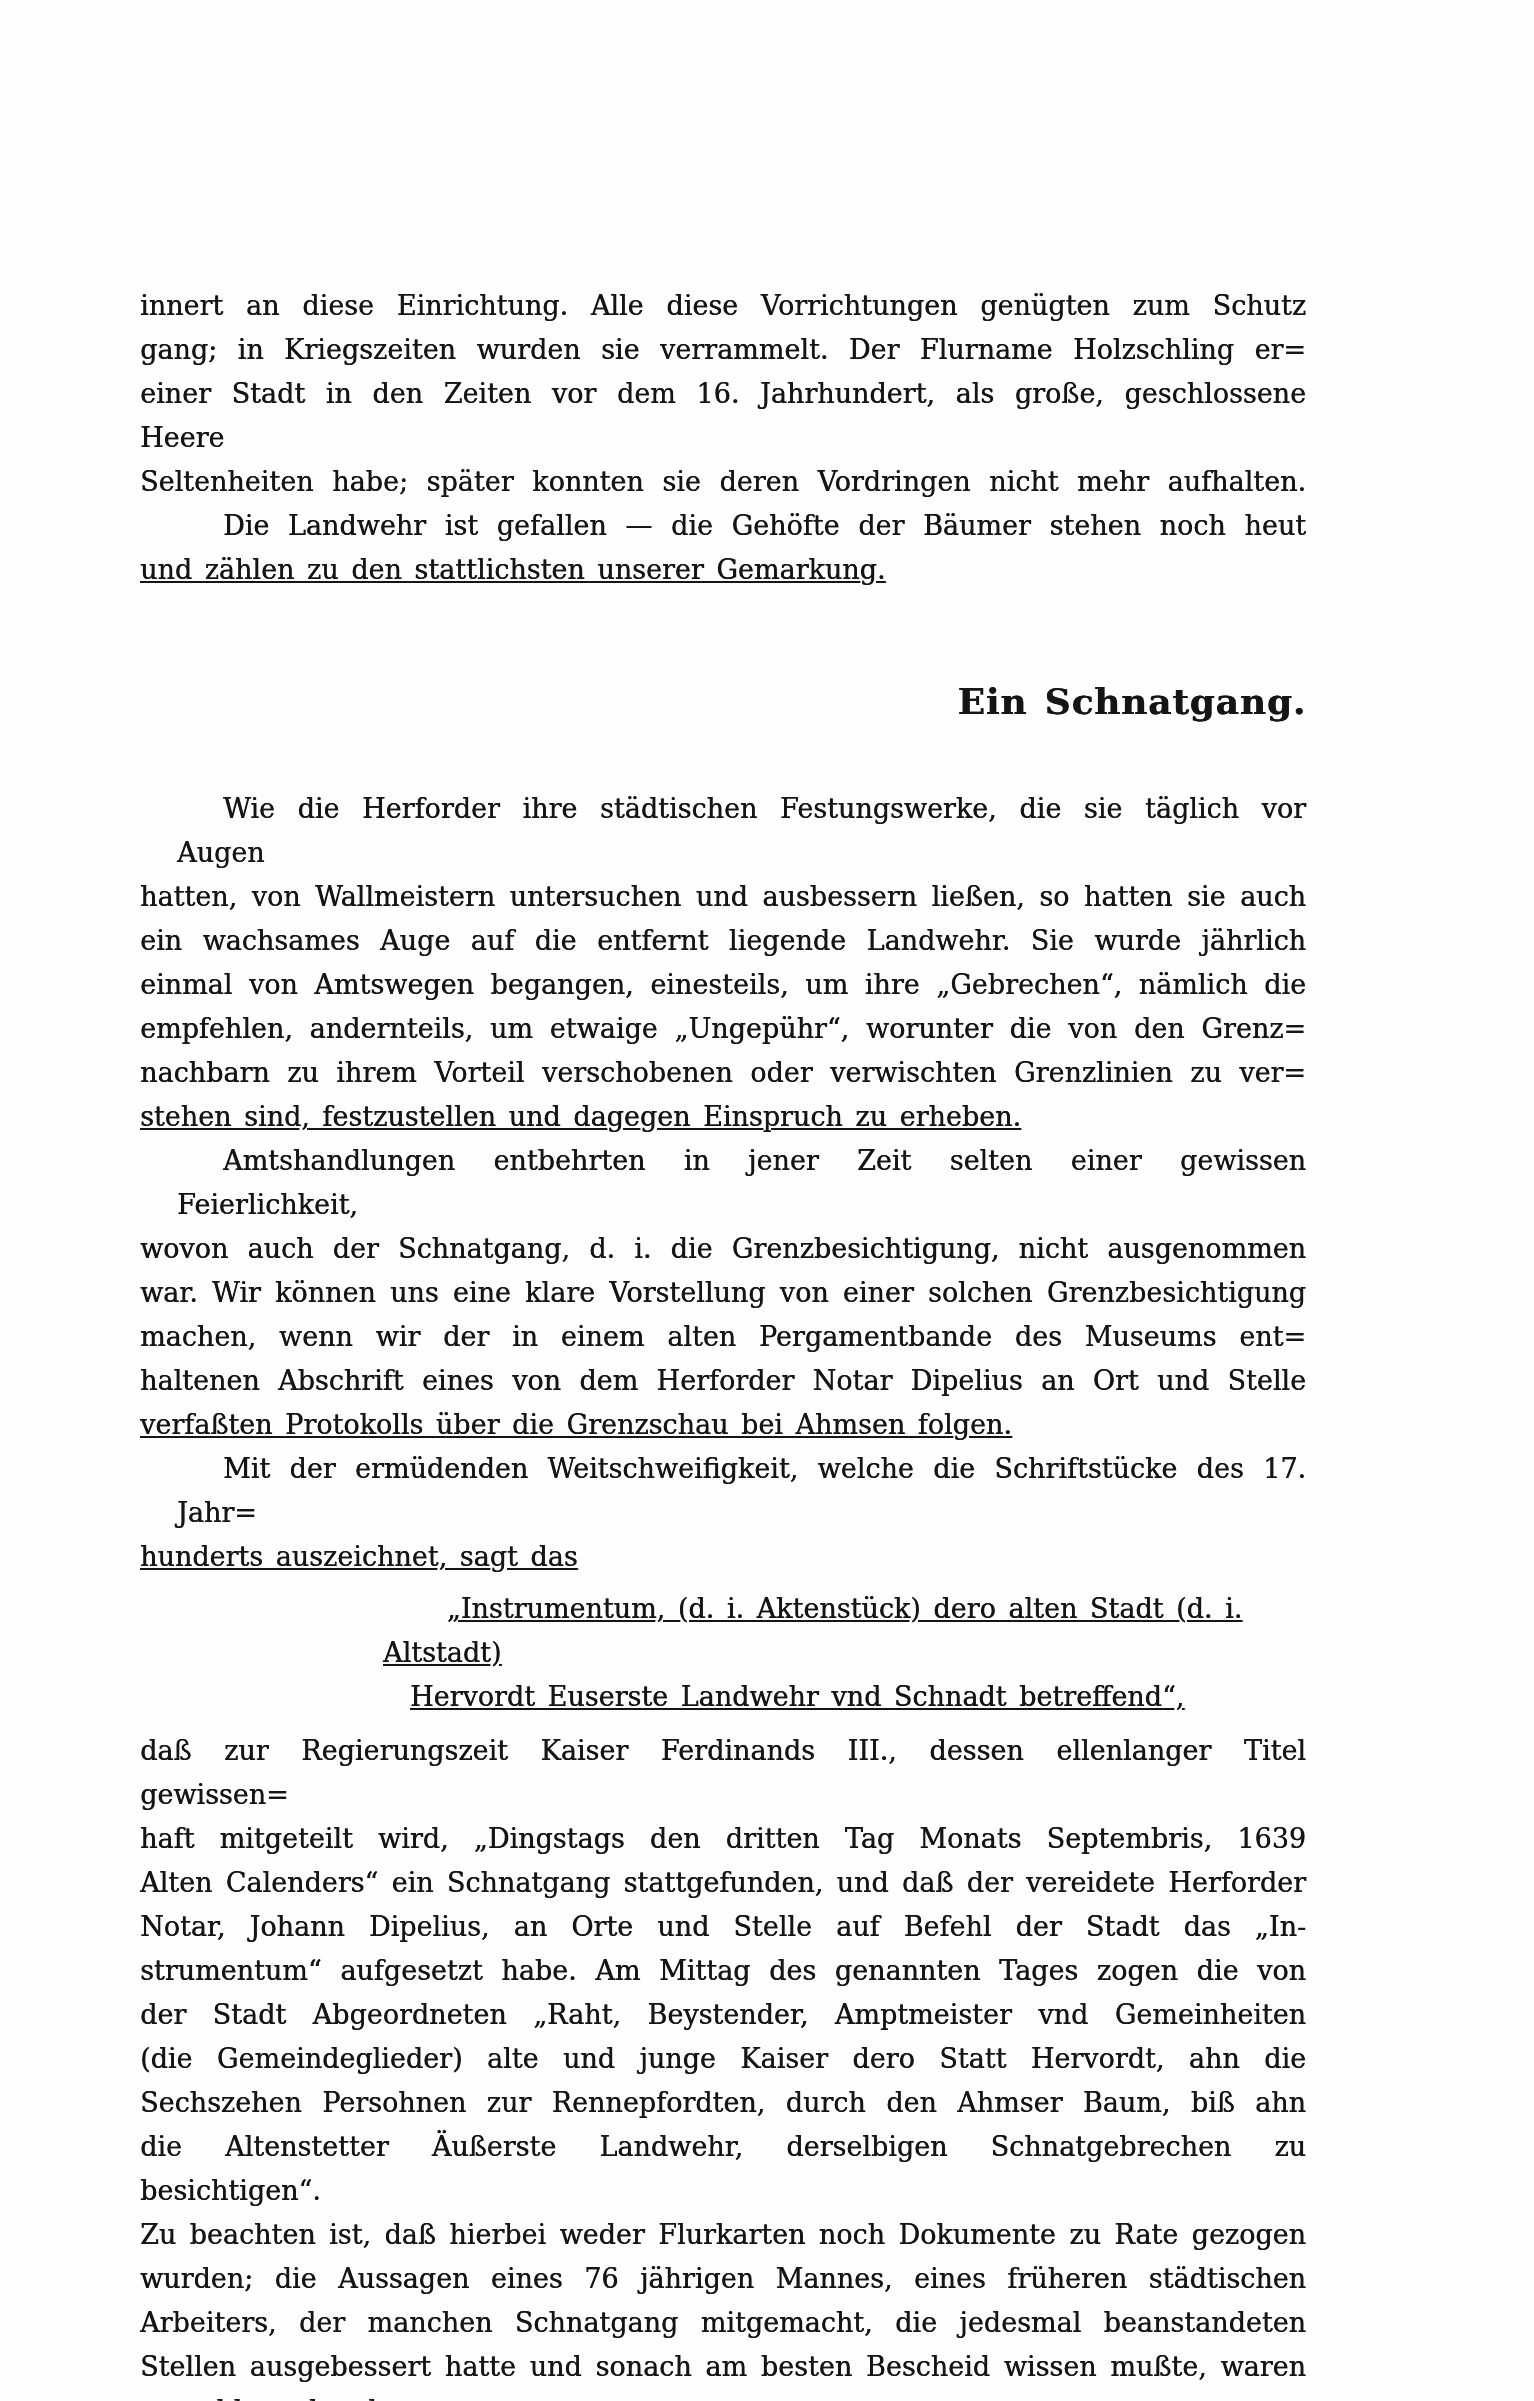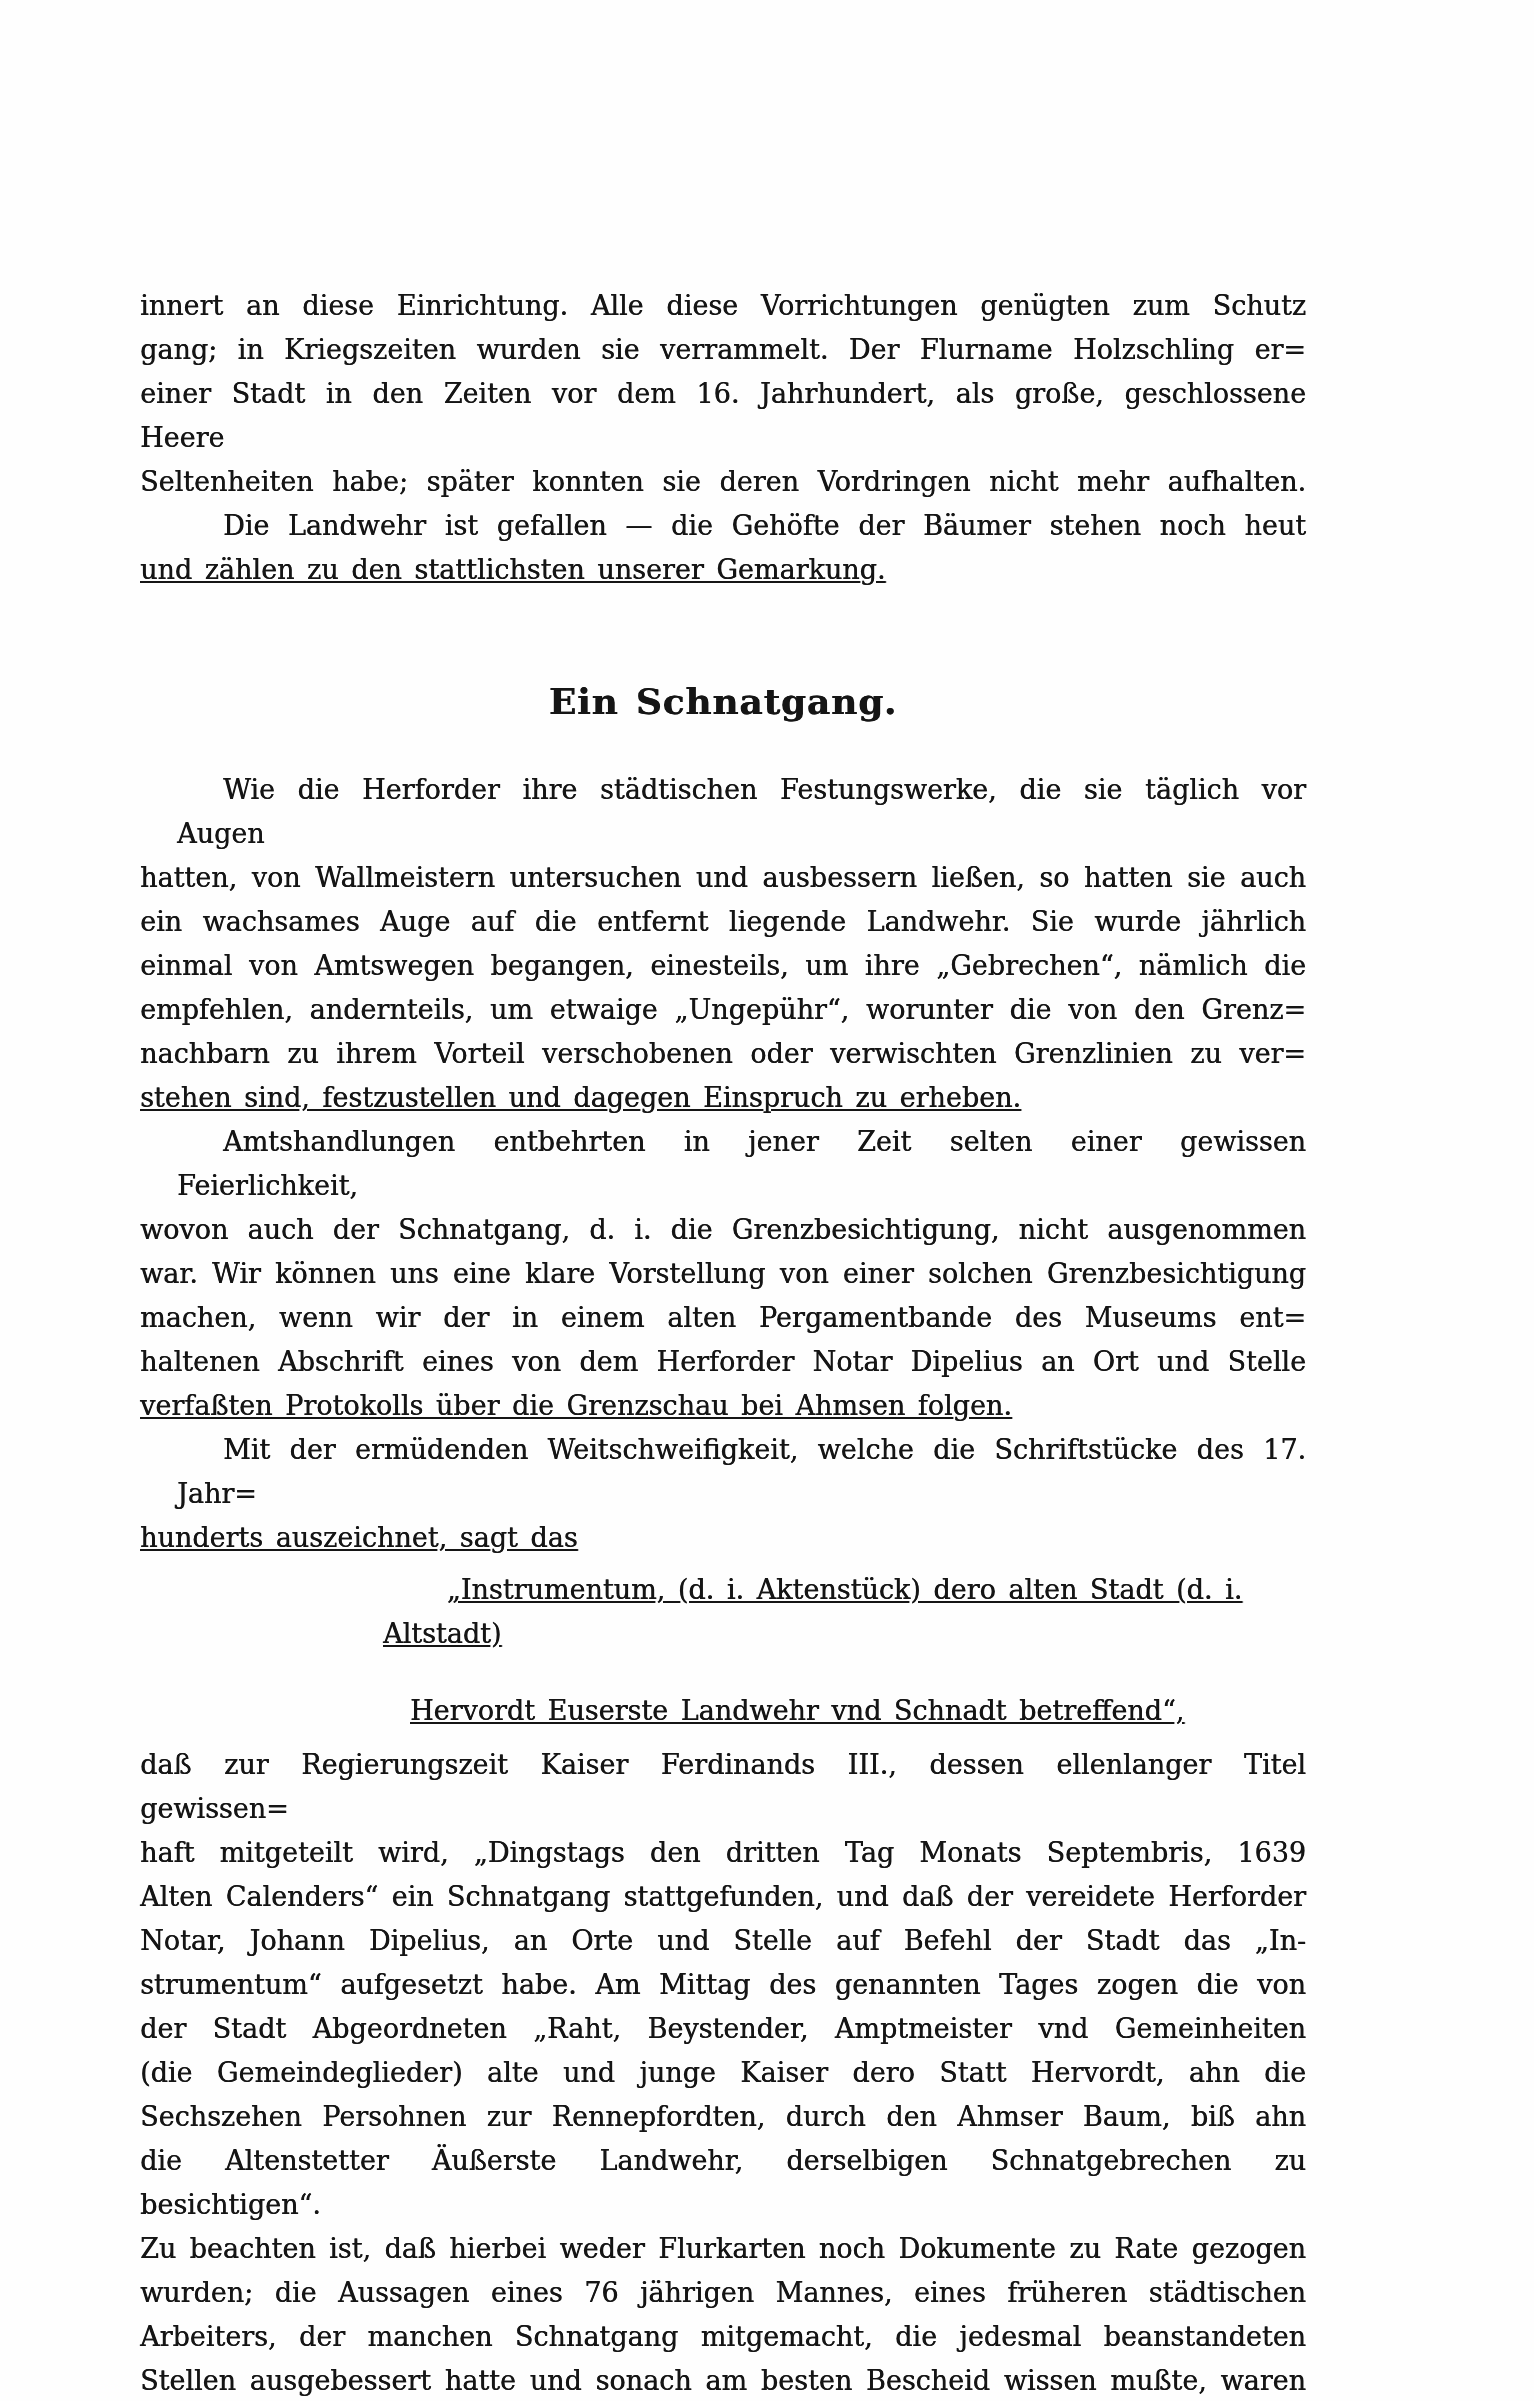--- a/index.html
+++ b/index.html
@@ -35,31 +35,31 @@
     font-size: 27px;
     line-height: 44px;
     word-spacing: 4px;
     text-shadow: 0.4px 0 0 #151515; 
   }
   .ln { white-space: normal; }
   .ln.j { text-align: justify; text-align-last: justify; }
   .ln.l { text-align: center; text-align-last: left; text-decoration: underline; }
   .ln.ind { text-indent: 46px; margin-left: 37px; }
   .heading {
-    margin: 84px 0 41px 0;
+    margin: 84px 0 60px 0;
     font-size: 36px;
     line-height: 51px;
     font-weight: bold;
-    text-align: center;
+    text-align: right;
     letter-spacing: 0.8px;
     text-shadow: 0.5px 0 0 #151515;
   }
   .quote { margin: 8px 0 9.5px 0; }
   .quote .ln.q1 { padding-left: 243px; }
-  .quote .ln.q2 { padding-left: 270px; margin-top: 33px; }
+  .quote .ln.q2 { padding-left: 270px; }
 </style>
 </head>
 <body>
 
 <div class="page">
 
 
   <div class="textblock">
 
     <div class="para">

